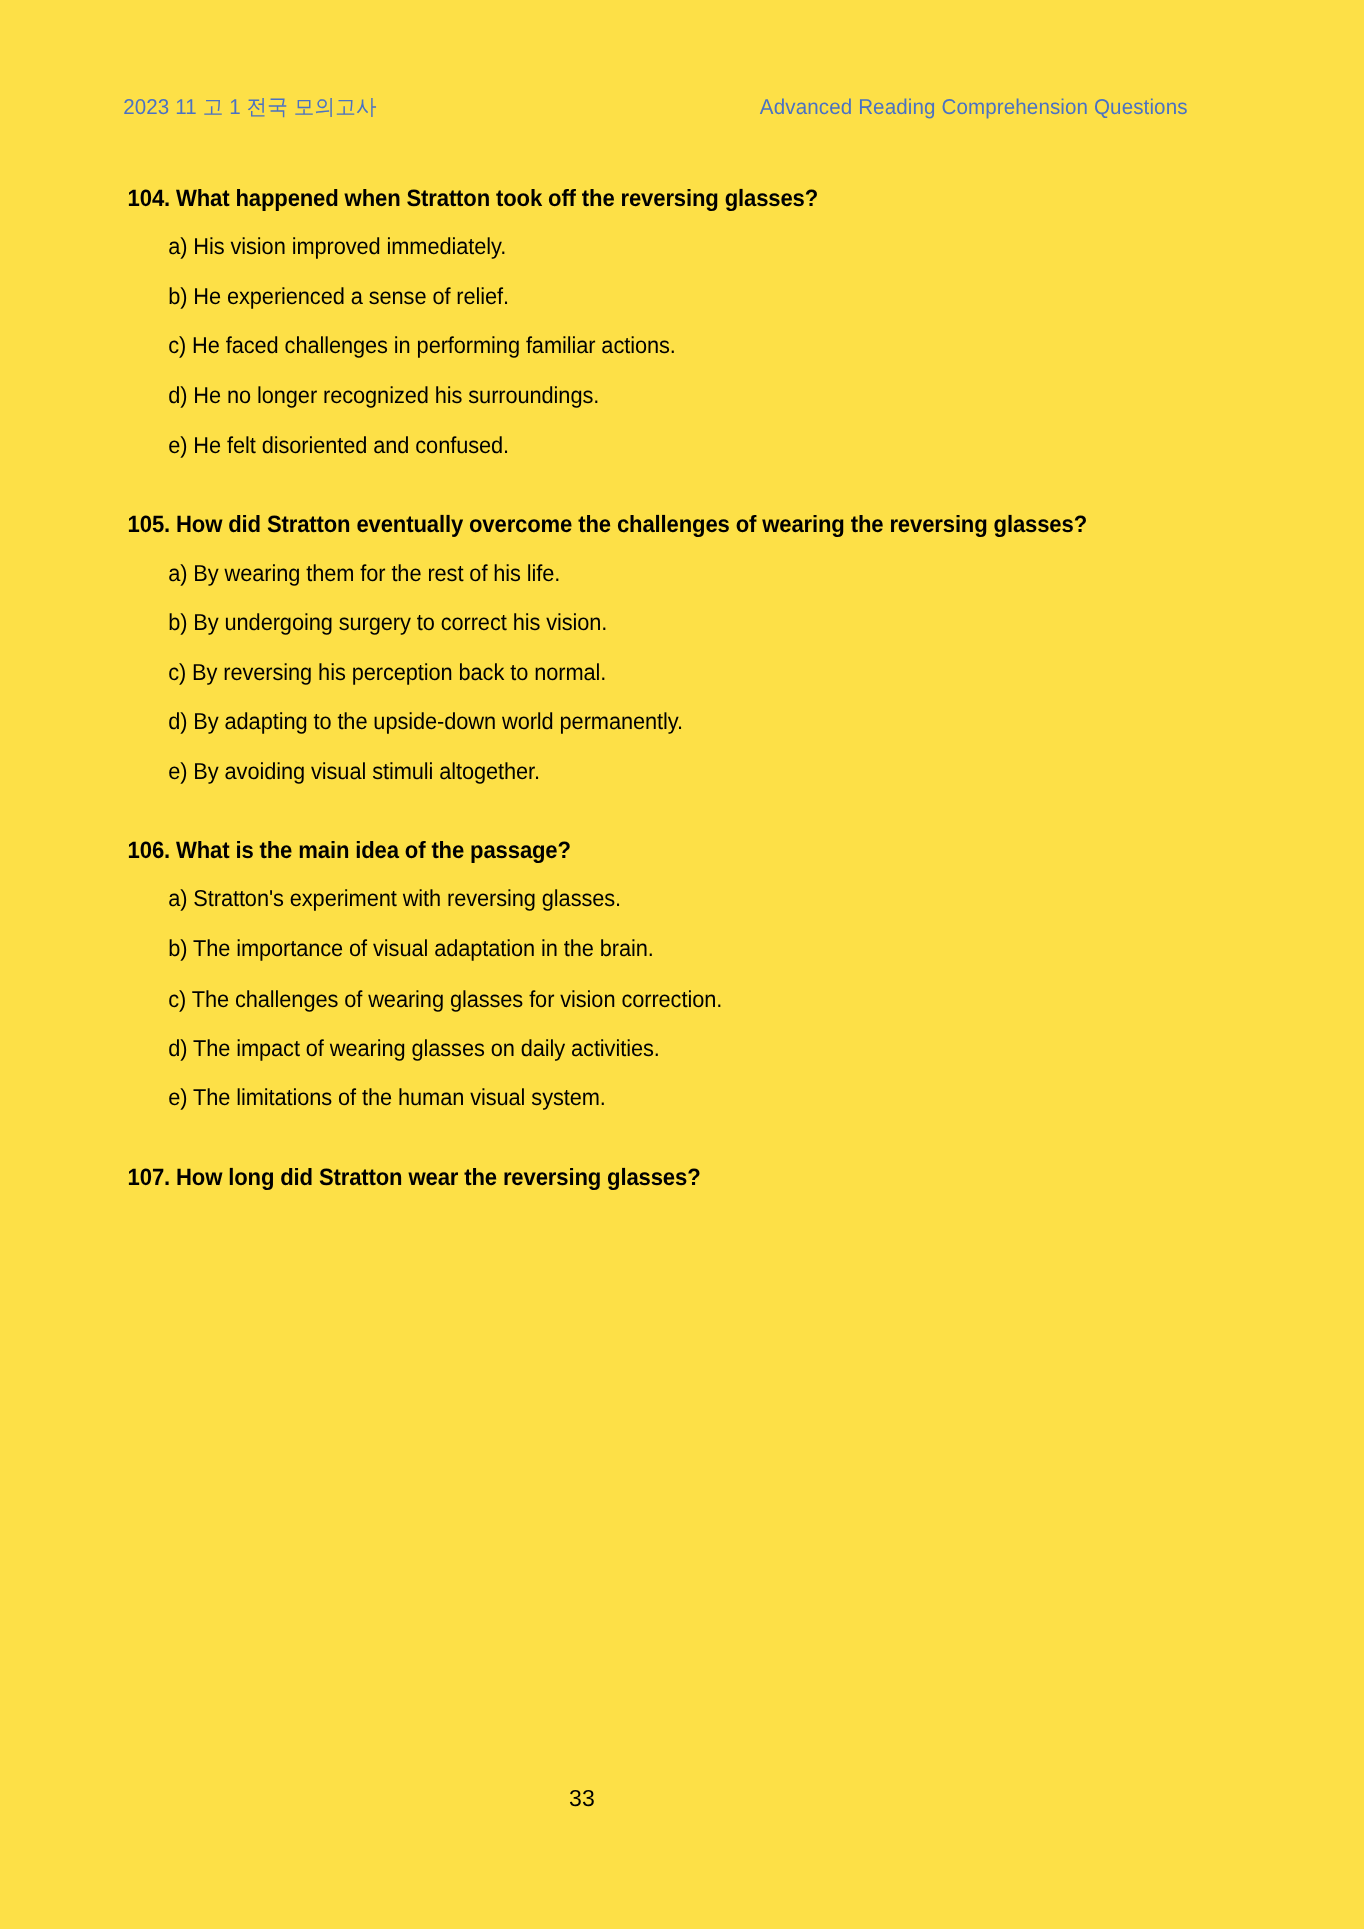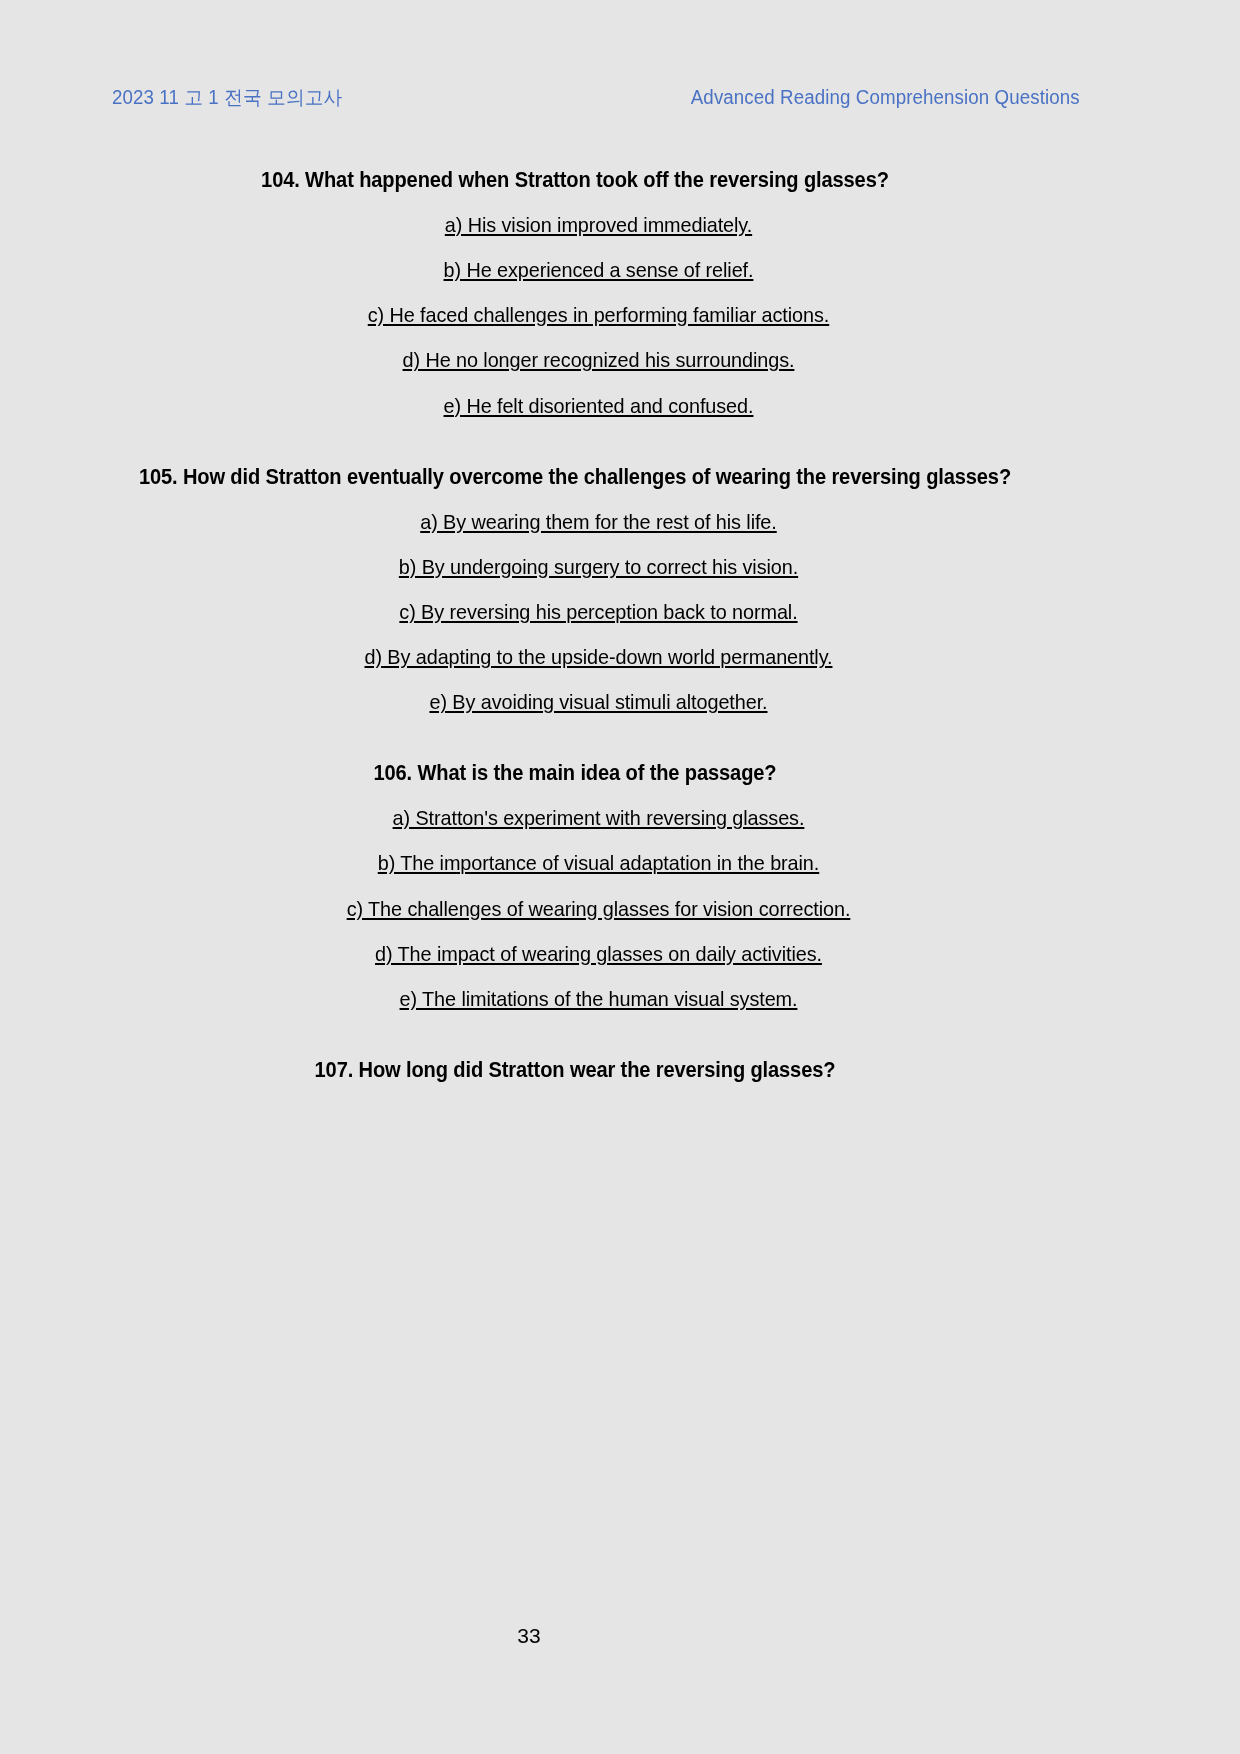--- a/index.html
+++ b/index.html
@@ -8,21 +8,21 @@
     background: #ffffff;
   }
   body {
     font-family: "Liberation Sans", "DejaVu Sans", sans-serif;
     color: #000000;
   }
   .page {
     position: relative;
     width: 1240px;
     height: 1754px;
-    background: #e5e5e5;
+    background: #fde047;
     box-sizing: border-box;
     overflow: hidden;
   }
 
   
   .header {
     position: absolute;
     left: 112px;
     top: 84px;
     width: 1010px;
@@ -40,24 +40,23 @@
   }
   .header-right {
     white-space: nowrap;
     margin-left: auto;
     padding-right: 2px;
   }
 
   
   .content {
     position: absolute;
-    left: 100px;
+    left: 116px;
     top: 168px;
     width: 1016px;
-    text-align: center;
   }
 
   .qblock {
     margin-bottom: 47px;
   }
   .qblock:last-of-type {
     margin-bottom: 11px;
   }
 
   .qtitle {
@@ -68,21 +67,20 @@
     white-space: nowrap;
     transform: scaleX(0.935);
     transform-origin: left center;
     margin-bottom: 18px;
   }
 
   .options {
     margin: 0;
     padding: 0;
     list-style: none;
-    text-decoration: underline;
   }
   .option {
     font-size: 21px;
     line-height: 1.2;
     letter-spacing: -0.1px;
     padding-left: 39px;
     margin-bottom: 20px;
     white-space: nowrap;
     transform: scaleX(0.945);
     transform-origin: left center;

